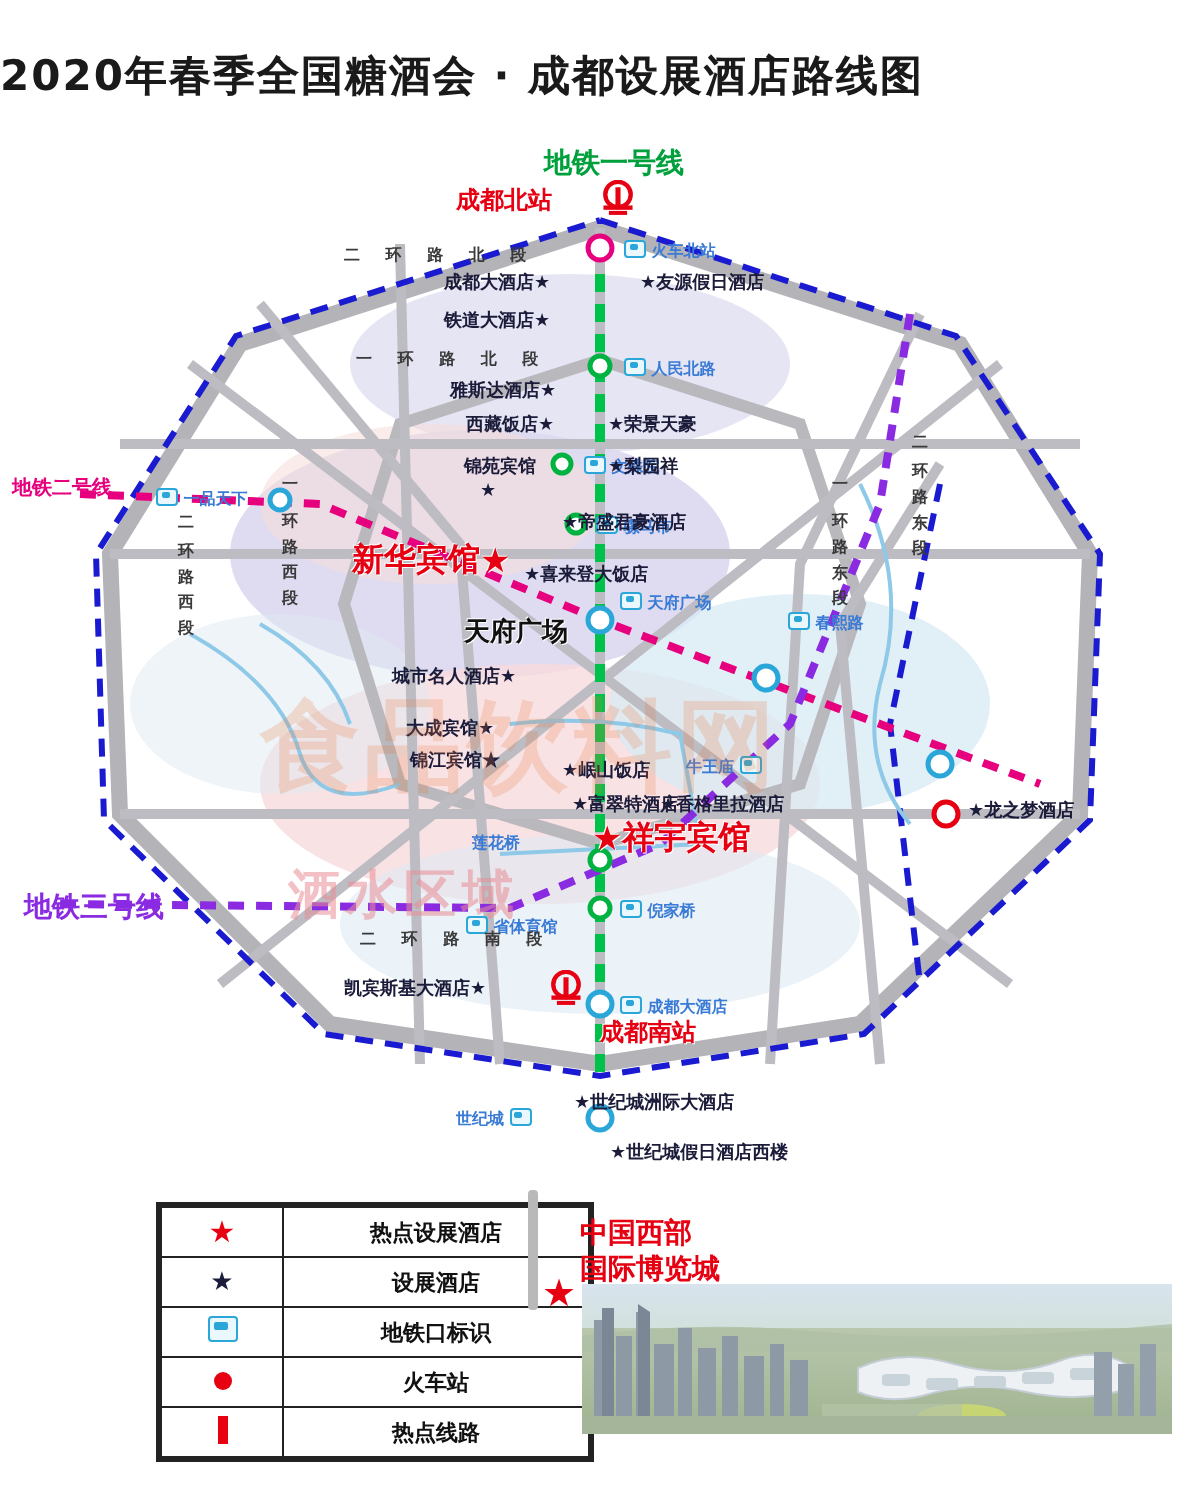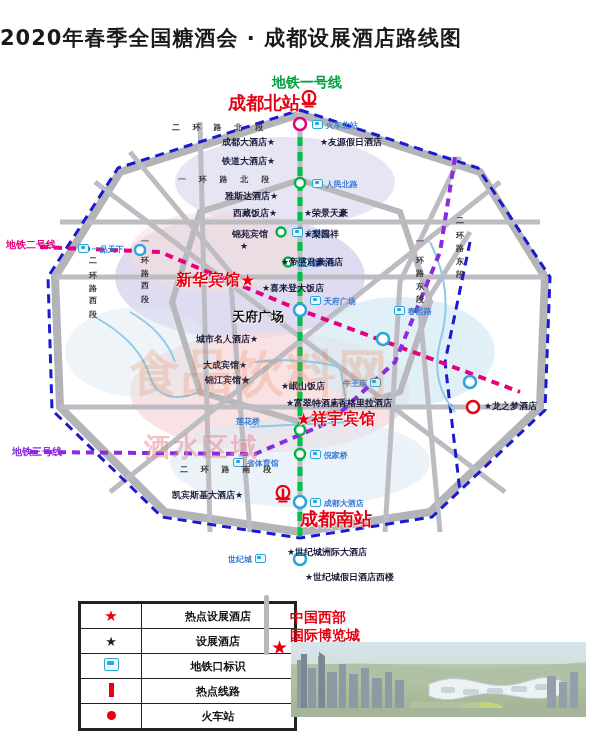--- a/index.html
+++ b/index.html
@@ -15,31 +15,31 @@
   
   #map-canvas{position:absolute;left:0;top:62px;width:600px;height:530px;}
   #map-svg{position:absolute;left:0;top:0;}
 
   
   .lbl{position:absolute;white-space:nowrap;line-height:1;}
 
   .hotel-black{font-size:9px;color:#1b1b3a;font-weight:bold;}
   .hotel-red{font-size:16px;color:#e60012;font-weight:bold;
              text-shadow:0.5px 0.5px 0 #fff,-0.5px -0.5px 0 #fff;}
-  .station-red{font-size:18px;color:#e60012;font-weight:bold;
+  .station-red{font-size:12px;color:#e60012;font-weight:bold;
                text-shadow:0.5px 0.5px 0 #fff,-0.5px -0.5px 0 #fff;}
   .metro-name{font-size:8px;color:#3a7bd5;font-weight:bold;}
   .plaza-black{font-size:13px;color:#111;font-weight:bold;
                text-shadow:0.5px 0.5px 0 #fff,-0.5px -0.5px 0 #fff;}
   .road-lbl{font-size:8px;color:#3a3a3a;font-weight:bold;letter-spacing:5px;}
   .road-lbl-v{font-size:8px;color:#3a3a3a;font-weight:bold;
               writing-mode:vertical-rl;letter-spacing:5px;}
   .line-lbl-1{font-size:14px;color:#00a03c;font-weight:bold;}
   .line-lbl-2{font-size:10px;color:#e6007e;font-weight:bold;}
-  .line-lbl-3{font-size:10px;color:#8a2be2;font-weight:bold;}
+  .line-lbl-3{font-size:14px;color:#8a2be2;font-weight:bold;}
   .wm{position:absolute;font-size:26px;font-weight:bold;color:rgba(160,160,175,.45);
       letter-spacing:3px;white-space:nowrap;}
   .wm-pink{color:rgba(232,140,150,.55);}
 
   
   .star-b{color:#1b1b3a;font-size:9px;}
   .star-r{color:#e60012;font-size:17px;vertical-align:-1px;}
 
   
   .mico{display:inline-block;width:9px;height:7px;border:1px solid #2aa7d8;
@@ -277,28 +277,28 @@
     <tr>
       <td class="sym">
         <span style="display:inline-block;width:13px;height:11px;border:1.5px solid #2aa7d8;
                      border-radius:2px;background:#eaf7fd;position:relative;">
           <span style="position:absolute;left:2px;top:2px;width:7px;height:4px;
                        background:#2aa7d8;border-radius:1px;display:block;"></span></span></td>
       <td>地铁口标识</td>
     </tr>
     <tr>
       <td class="sym">
-        <span style="display:inline-block;width:5px;height:14px;background:#e60012;"></span></td>
-      <td>热点线路</td>
-    </tr>
-    <tr>
-      <td class="sym">
         <span style="display:inline-block;width:9px;height:9px;border-radius:50%;
                      background:#e60012;"></span></td>
       <td>火车站</td>
+    </tr>
+    <tr>
+      <td class="sym">
+        <span style="display:inline-block;width:5px;height:14px;background:#e60012;"></span></td>
+      <td>热点线路</td>
     </tr>
   </tbody>
     </table>
 </div>
 
 <div class="divider-bar"></div>
 <div id="expo-star">★</div>
 <div id="expo-title">
   <div>中国西部</div>
   <div>国际博览城</div>

